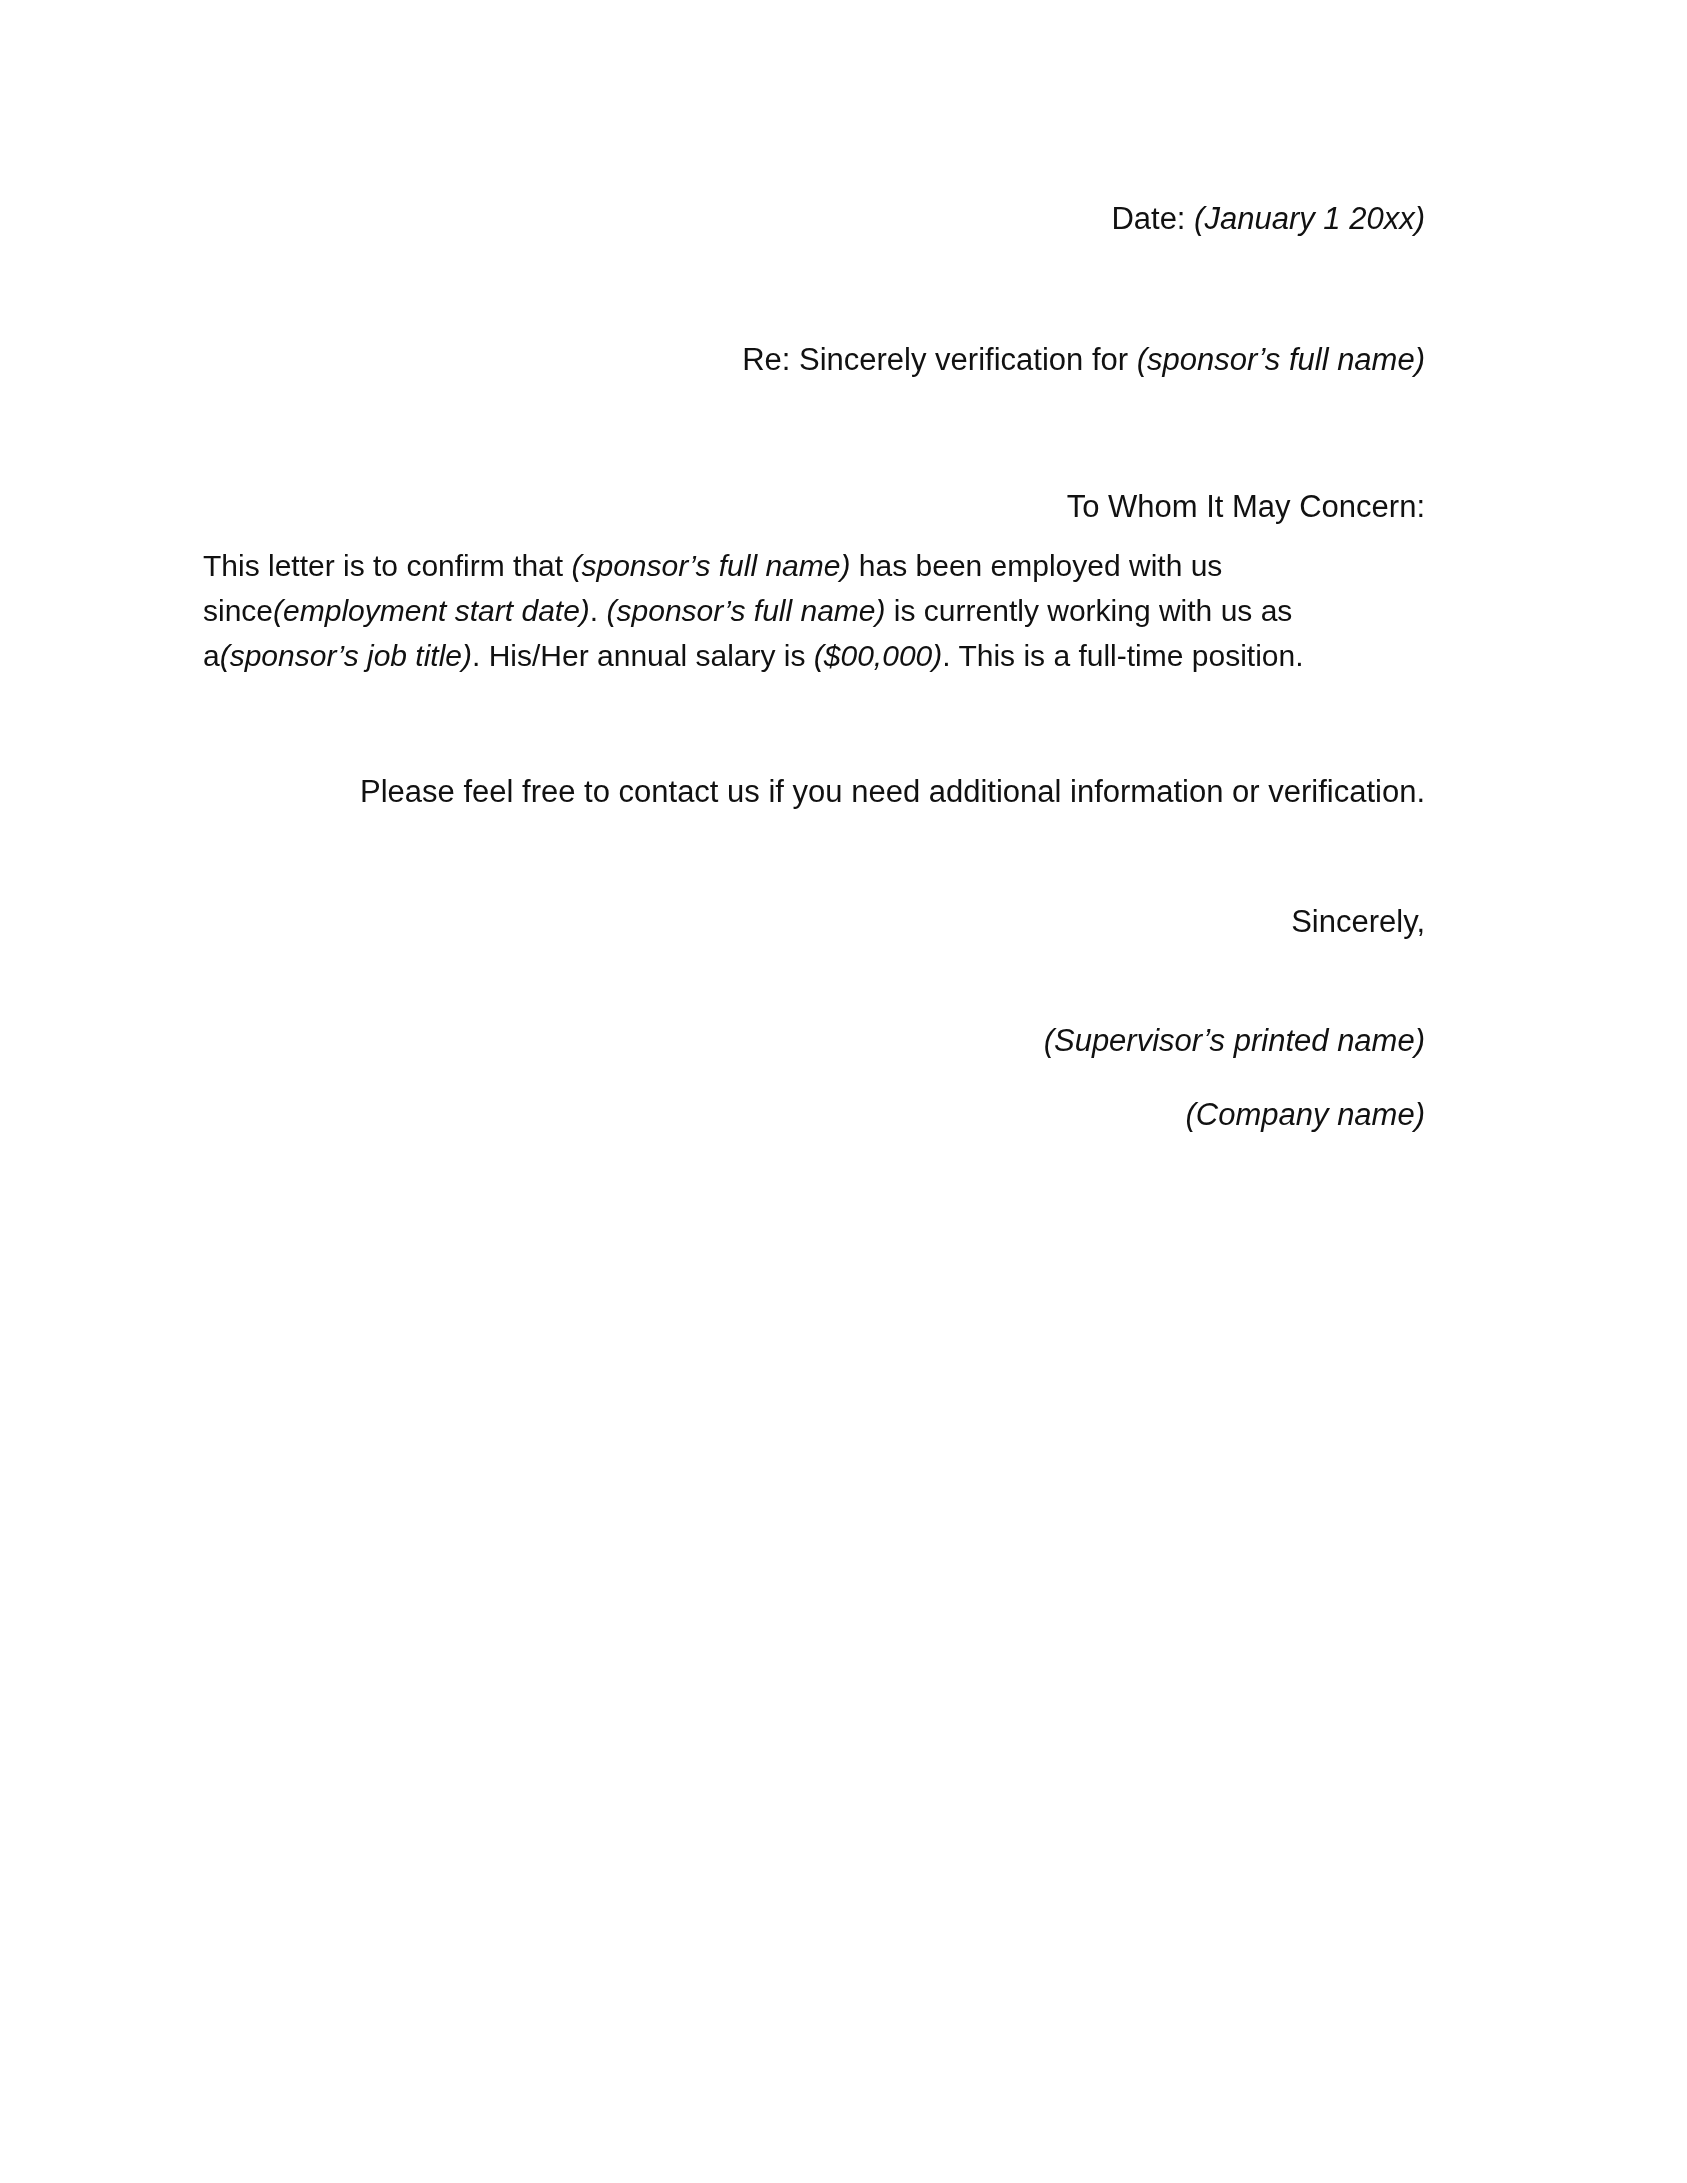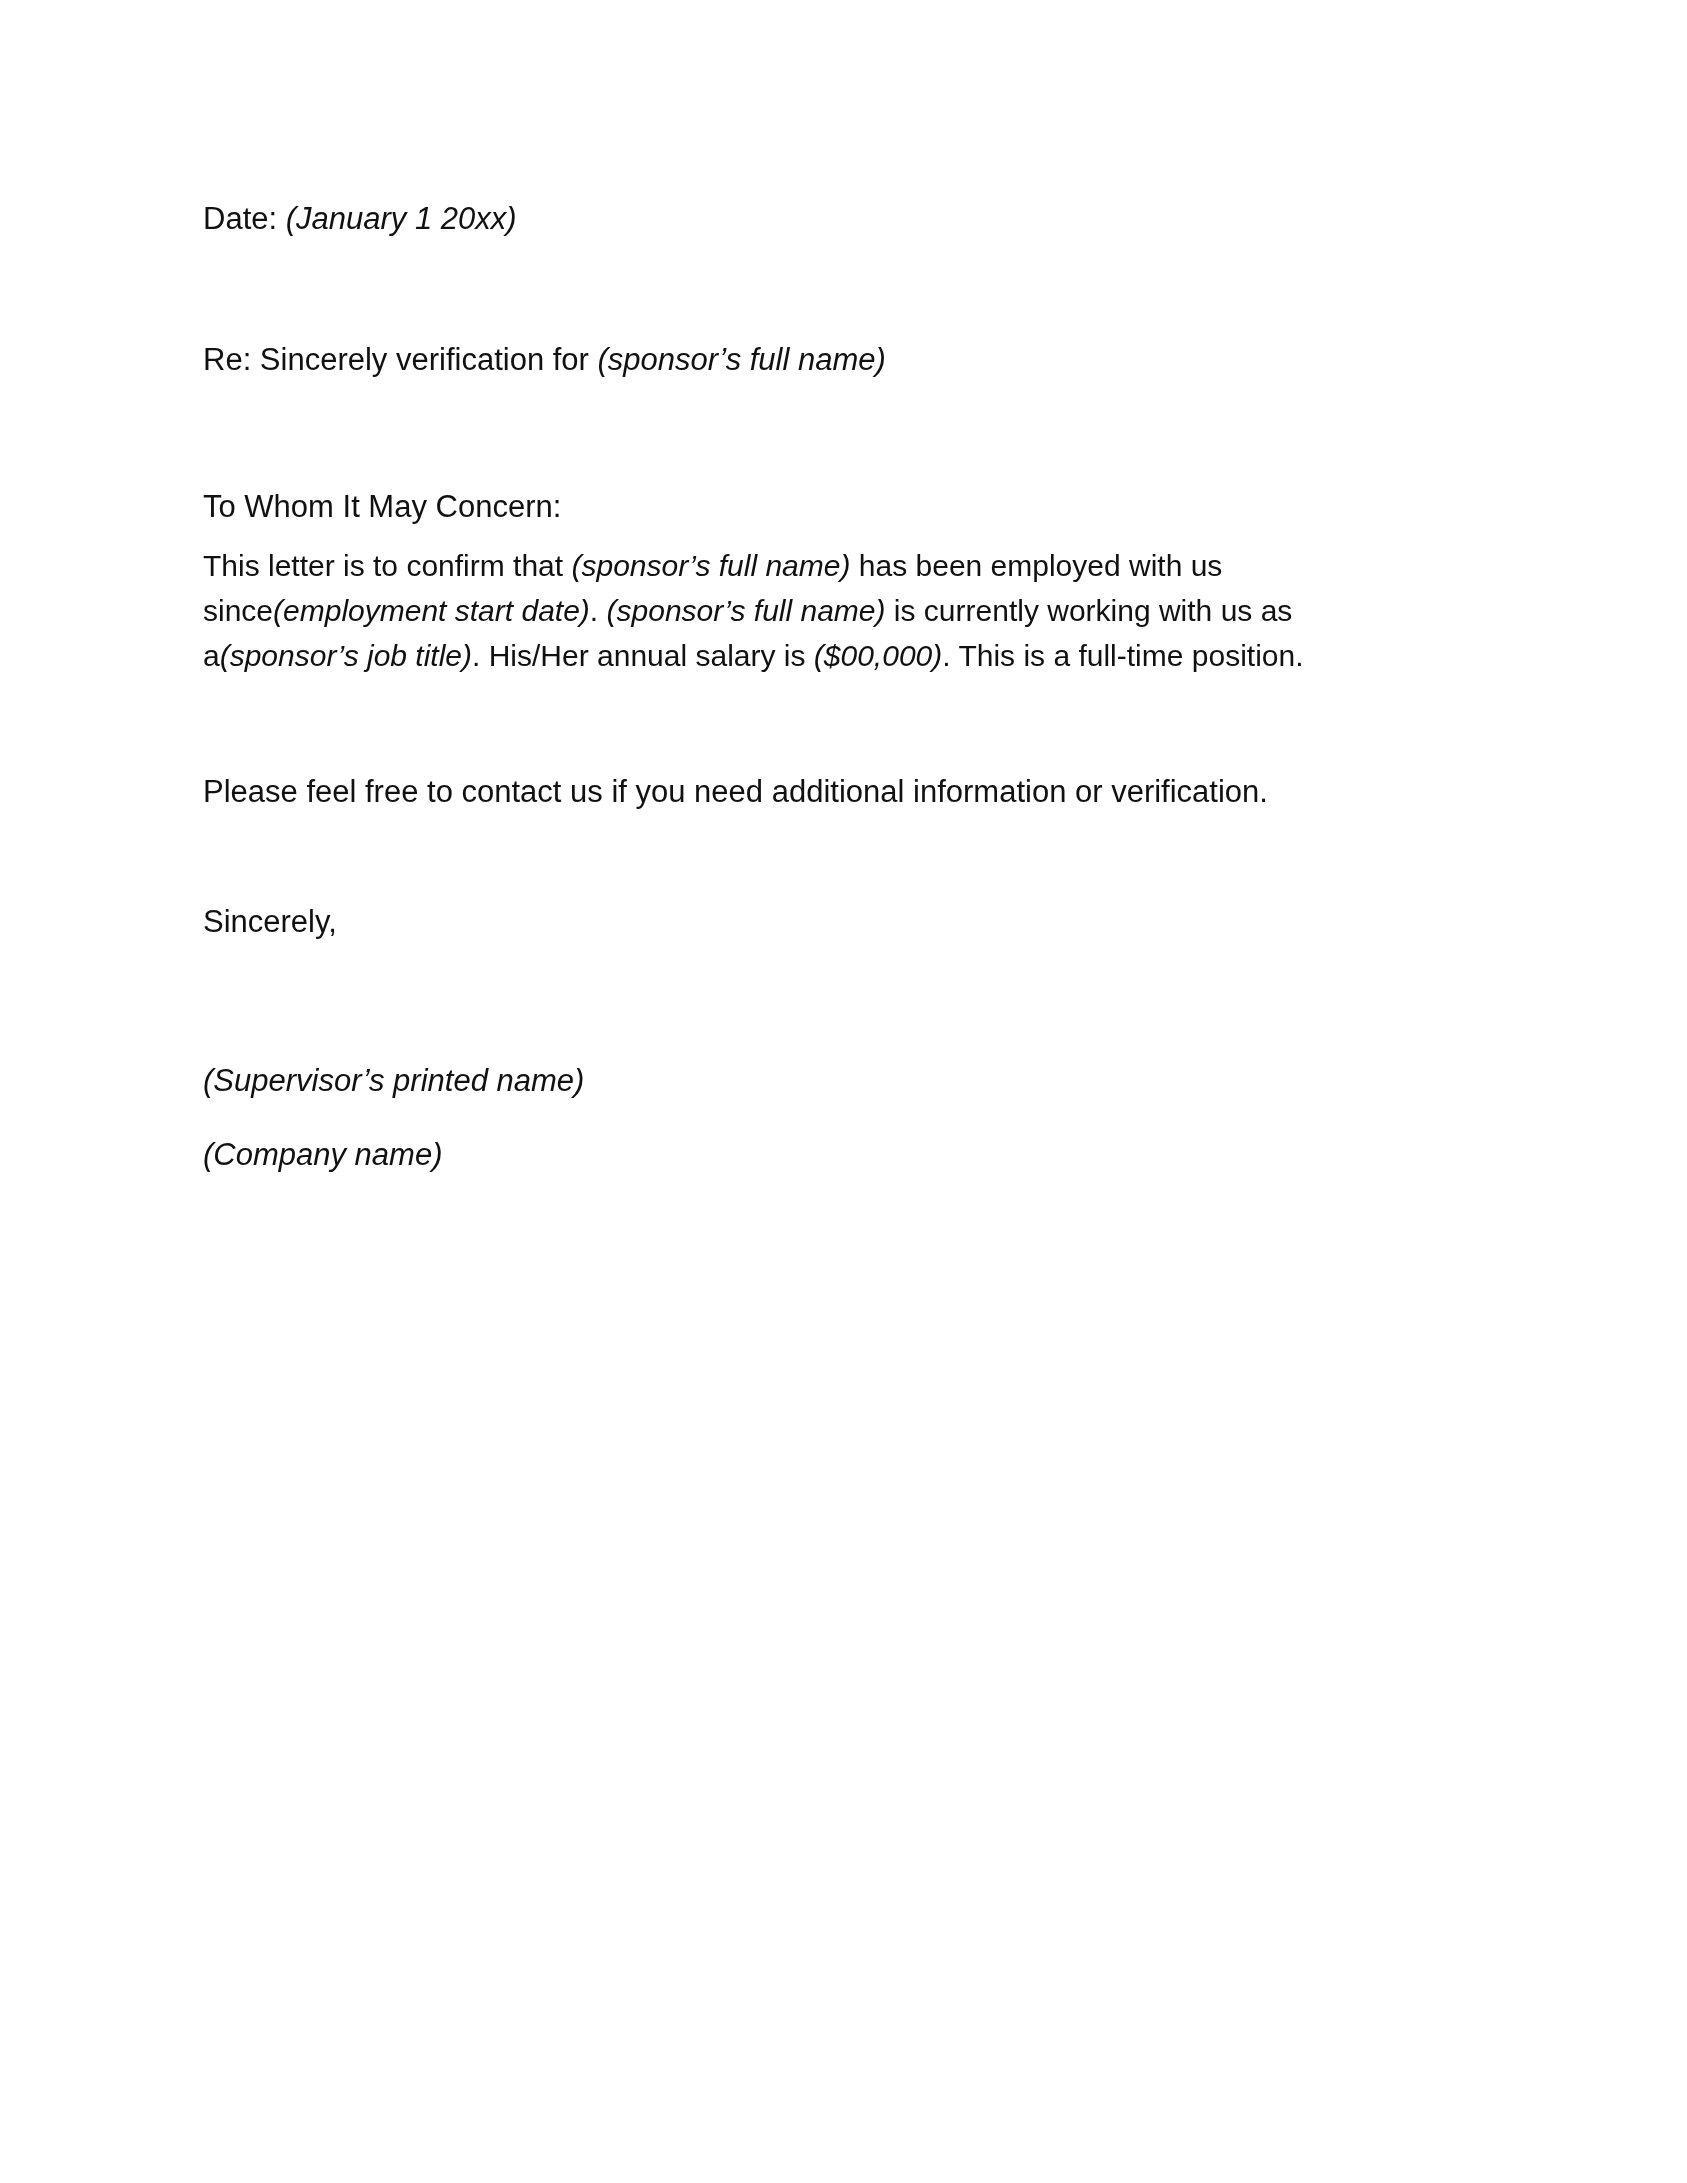--- a/index.html
+++ b/index.html
@@ -19,39 +19,40 @@
     width: 1687px;
     min-height: 2184px;
     background: #ffffff;
     padding: 196px 262px 0 203px;
   }
 
   .line {
     font-size: 31px;
     line-height: 1.5;
     white-space: nowrap;
+    text-align: right;
   }
 
   .para {
     font-size: 30px;
     line-height: 1.5;
     max-width: 1232px;
     white-space: normal;
   }
 
   .ph {
     font-style: italic;
   }
 
   .mb-after-date      { margin-bottom: 94px; }
   .mb-after-re        { margin-bottom: 101px; }
   .mb-after-salute    { margin-bottom: 12.2px;  }
   .mb-after-para      { margin-bottom: 91px; }
   .mb-after-please    { margin-bottom: 84px; }
-  .mb-after-sincerely { margin-bottom: 112px; }
+  .mb-after-sincerely { margin-bottom: 72px; }
   .mb-sig             { margin-bottom: 28px;  }
 </style>
 </head>
 <body>
 
 <div class="page">
 
   <div class="line mb-after-date"><span>Date: </span><span class="ph">(January 1 20xx)</span></div>
 
   <div class="line mb-after-re"><span>Re: Sincerely verification for </span><span class="ph">(sponsor’s full name)</span></div>

